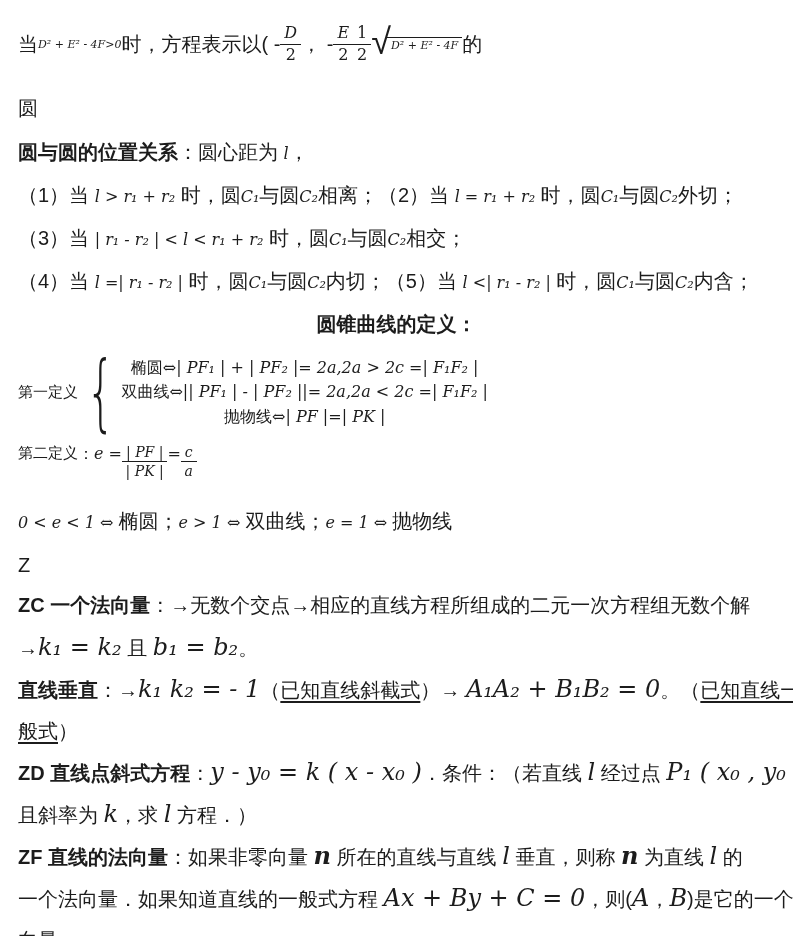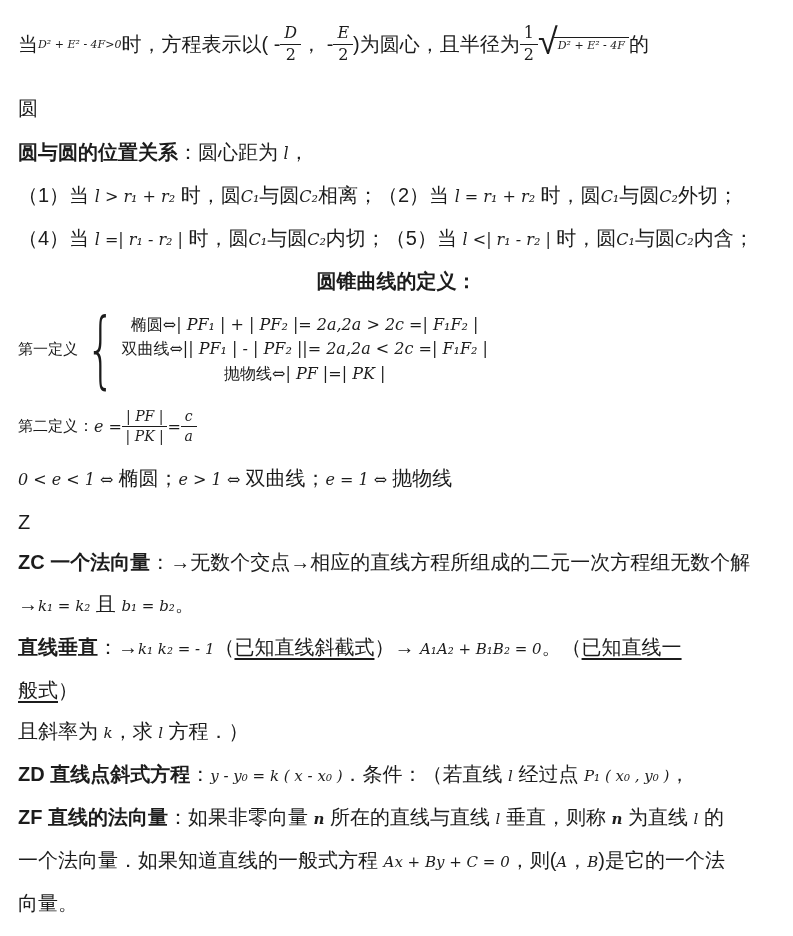--- a/index.html
+++ b/index.html
@@ -2,21 +2,21 @@
 <html><head>
 <meta charset="utf-8">
 <style>
   * { box-sizing: border-box; margin: 0; padding: 0; }
   html, body { width: 793px; height: 936px; background: #ffffff; overflow: hidden; }
   body { color: #1c1c1c; font-family: "Liberation Sans", "DejaVu Sans", sans-serif; }
   .page { width: 793px; height: 936px; padding: 4px 18px 0 18px; }
 
   .line { font-size: 20px; line-height: 28px; margin-top: 13px; white-space: nowrap; }
   .b { font-weight: 700; text-align: center; }
-  .math { font-family: "DejaVu Serif", "Liberation Serif", serif; font-style: italic; font-size: 15px; }
+  .math { font-family: "DejaVu Serif", "Liberation Serif", serif; font-style: italic; font-size: 24px; }
   .math-md { font-size: 11px; }
   .math-sm { font-size: 16px; }
   .mb { font-weight: 700; }
   .ul { text-decoration: underline; text-underline-offset: 4px; }
 
   
   .frac { display: inline-flex; flex-direction: column; text-align: center;
           vertical-align: middle; line-height: 1.15; font-size: 16px; }
   .frac .num { border-bottom: 1.6px solid #1c1c1c; padding: 0 4px 1px 4px; display: block; }
   .frac .den { padding-top: 1px; display: block; }
@@ -34,59 +34,61 @@
 
   
   .def1 { display: flex; align-items: center; margin-top: 8px; height: 92px; }
   .deflabel { font-size: 15px; }
   .brace { font-family: "DejaVu Sans", sans-serif; font-size: 84px; font-weight: 200;
            line-height: 1; display: inline-block; transform: scaleX(0.55); margin: 0 -6px 0 -4px; }
   .defrows { display: flex; flex-direction: column; gap: 5px; align-items: center; }
   .defrow { font-size: 16px; line-height: 1.2; white-space: nowrap; }
 
   
-  .def2 { display: flex; align-items: center; margin-top: 6px; height: 50px; white-space: nowrap; }
+  .def2 { display: flex; margin-top: 6px; height: 50px; white-space: nowrap; }
 </style>
 </head>
 <body>
 
 <div class="page">
 
   <div class="eqrow">
     <span>当 </span>
       <span class="math math-md">D² + E² - 4F&gt;0</span>
       <span> 时，方程表示以( - </span>
       <span class="frac math">
         <span class="num">D</span>
         <span class="den frac-up">2</span>
       </span>
       <span>， - </span>
       <span class="frac math">
         <span class="num">E</span>
         <span class="den frac-up">2</span>
       </span>
-      <span>)为圆心，且半径为 </span>
       <span class="frac frac-up">
         <span class="num">1</span>
         <span class="den">2</span>
       </span>
       <span class="sqrt"><span class="radsign">√</span><span class="radicand math math-md">D² + E² - 4F</span></span>
       <span>的</span>
   </div>
 
   <div class="line" style="margin-top:10px"><span>圆</span></div>
 
   <div class="line" style="margin-top:16px">
     <span class="b">圆与圆的位置关系</span><span>：圆心距为 </span><span class="math math-sm">l</span><span>，</span>
   </div>
 
   <div class="line">
     <span>（1）当 </span><span class="math math-sm">l &gt; r₁ + r₂</span><span> 时，圆</span><span class="math math-sm">C₁</span><span>与圆</span><span class="math math-sm">C₂</span><span>相离；（2）当 </span><span class="math math-sm">l = r₁ + r₂</span><span> 时，圆</span><span class="math math-sm">C₁</span><span>与圆</span><span class="math math-sm">C₂</span><span>外切；</span>
   </div>
 
+  <div class="line">
+    <span>（3）当 </span><span class="math math-sm">| r₁ - r₂ | &lt; l &lt; r₁ + r₂</span><span> 时，圆</span><span class="math math-sm">C₁</span><span>与圆</span><span class="math math-sm">C₂</span><span>相交；</span>
+  </div>
 
   <div class="line">
     <span>（4）当 </span><span class="math math-sm">l =| r₁ - r₂ |</span><span> 时，圆</span><span class="math math-sm">C₁</span><span>与圆</span><span class="math math-sm">C₂</span><span>内切；（5）当 </span><span class="math math-sm">l &lt;| r₁ - r₂ |</span><span> 时，圆</span><span class="math math-sm">C₁</span><span>与圆</span><span class="math math-sm">C₂</span><span>内含；</span>
   </div>
 
   <div class="line b"><span class="b">圆锥曲线的定义：</span></div>
 
   <div class="def1">
     <span class="deflabel">第一定义</span>
       <span class="brace">{</span>
@@ -126,24 +128,24 @@
   </div>
 
   <div class="line" style="">
     <span class="b">直线垂直</span><span>：→</span><span class="math">k₁ k₂ = - 1</span><span>（</span><span class="ul">已知直线斜截式</span><span>）→  </span><span class="math">A₁A₂ + B₁B₂ = 0</span><span>。（</span><span class="ul">已知直线一</span>
   </div>
   <div class="line">
     <span class="ul">般式</span><span>）</span>
   </div>
 
   <div class="line">
-    <span>且斜率为 </span><span class="math">k</span><span>，求 </span><span class="math">l</span><span> 方程．）</span>
+    <span class="b">ZD 直线点斜式方程</span><span>：</span><span class="math">y - y₀ = k ( x - x₀ )</span><span>．条件：（若直线 </span><span class="math">l</span><span> 经过点 </span><span class="math">P₁ ( x₀ , y₀ )</span><span>，</span>
   </div>
   <div class="line">
-    <span class="b">ZD 直线点斜式方程</span><span>：</span><span class="math">y - y₀ = k ( x - x₀ )</span><span>．条件：（若直线 </span><span class="math">l</span><span> 经过点 </span><span class="math">P₁ ( x₀ , y₀ )</span><span>，</span>
+    <span>且斜率为 </span><span class="math">k</span><span>，求 </span><span class="math">l</span><span> 方程．）</span>
   </div>
 
   <div class="line">
     <span class="b">ZF 直线的法向量</span><span>：如果非零向量 </span><span class="math mb">n</span><span> 所在的直线与直线 </span><span class="math">l</span><span> 垂直，则称 </span><span class="math mb">n</span><span> 为直线 </span><span class="math">l</span><span> 的</span>
   </div>
   <div class="line">
     <span>一个法向量．如果知道直线的一般式方程 </span><span class="math">Ax + By + C = 0</span><span>，则(</span><span class="math">A</span><span>，</span><span class="math">B</span><span>)是它的一个法</span>
   </div>
   <div class="line">
     <span>向量。</span>

